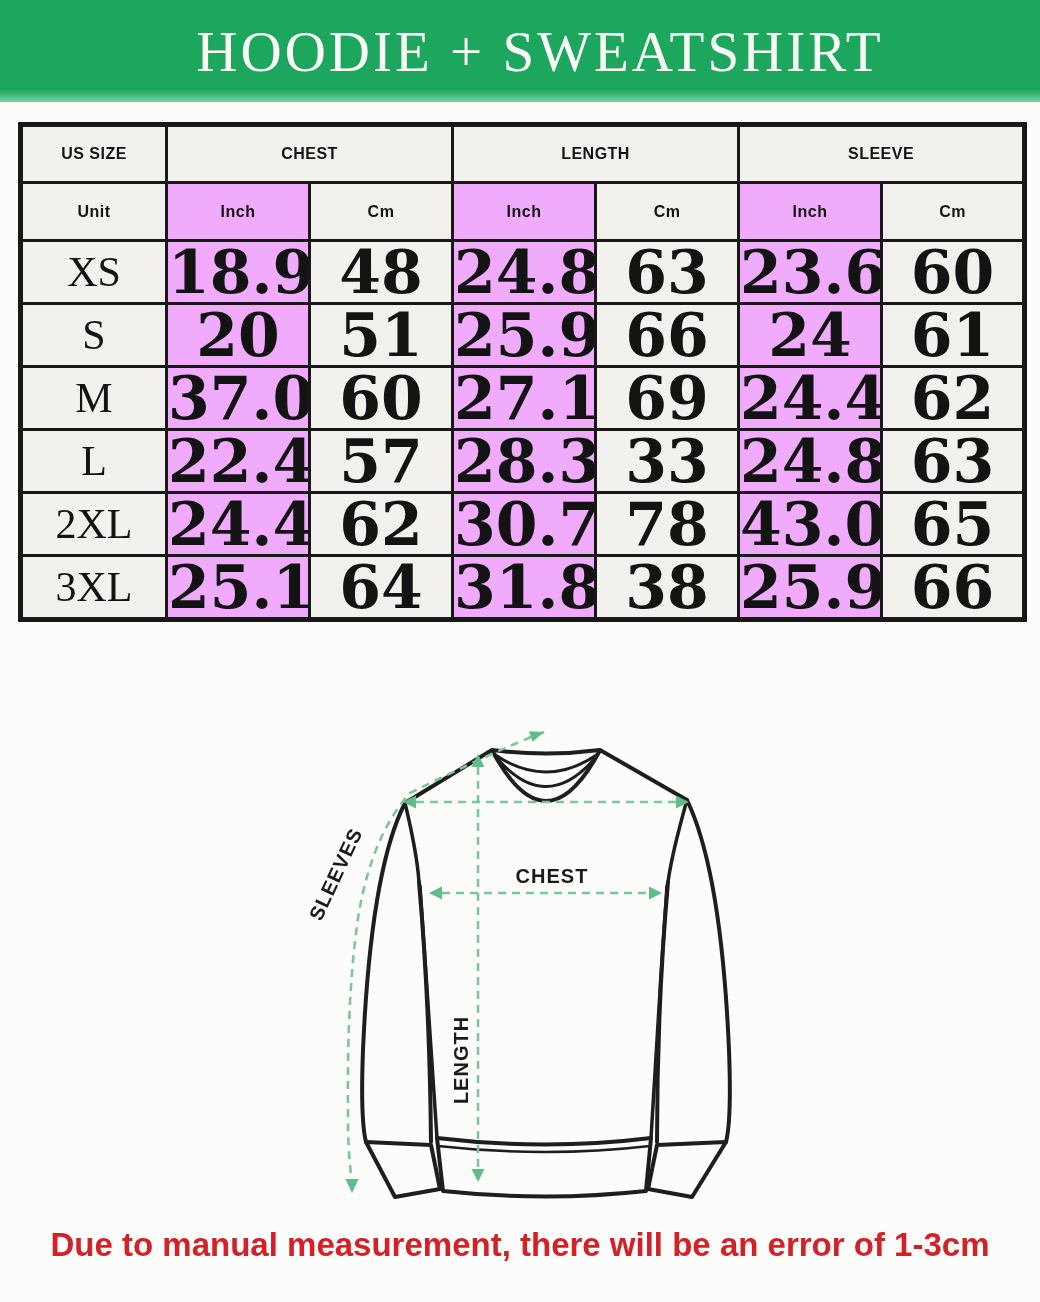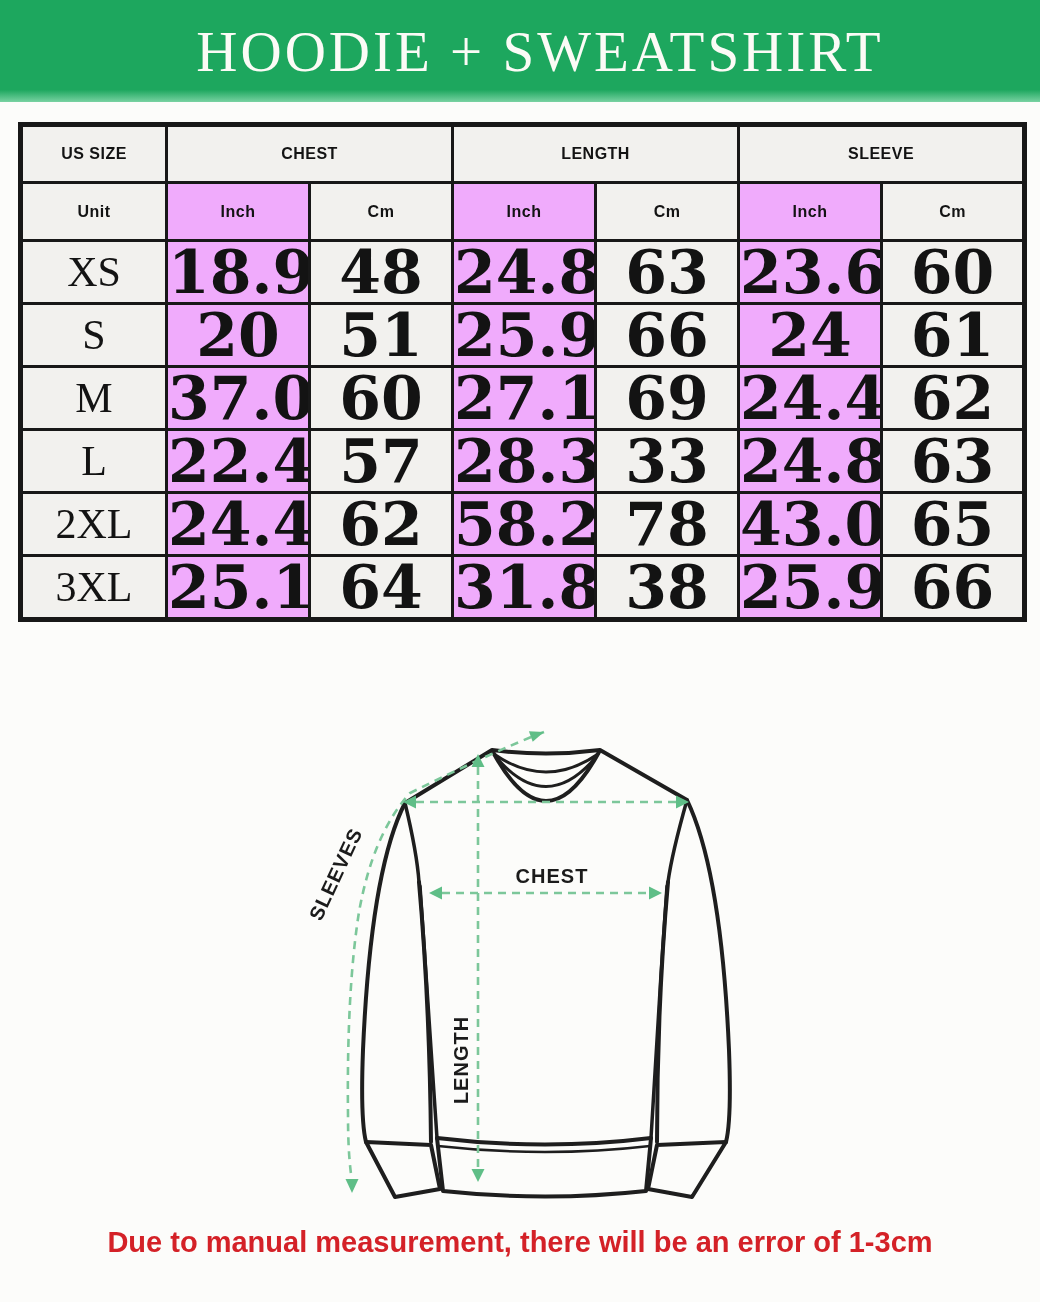--- a/index.html
+++ b/index.html
@@ -25,21 +25,21 @@
   .hdr{font-size:16px;font-weight:bold;letter-spacing:.5px;}
   .num{font-family:"DejaVu Serif","Liberation Serif",serif;font-size:60px;font-weight:700;line-height:1;}
   .size-lbl{font-family:Liberation Serif, serif;font-size:42px;font-weight:400;line-height:1;}
 
   
   .diagram{position:absolute;left:300px;top:690px;width:480px;height:530px;}
   .diagram text{font-family:"Liberation Sans",sans-serif;font-weight:bold;fill:#1b1b1b;}
 
   
   .note{position:absolute;left:0;top:1226px;width:1040px;text-align:center;
-        font-size:29px;font-weight:bold;color:#d42127;letter-spacing:0;}
+        font-size:33px;font-weight:bold;color:#d42127;letter-spacing:0;}
 </style>
 </head>
 <body>
 
 <div class="page">
 
   <div class="banner">
     <div class="banner-title">HOODIE + SWEATSHIRT</div>
   </div>
 
@@ -103,21 +103,21 @@
       <td class="num c-g">57</td>
       <td class="num c-w">28.3</td>
       <td class="num c-g">33</td>
       <td class="num c-w">24.8</td>
       <td class="num c-g">63</td>
     </tr>
     <tr class="data-row">
       <td class="size-lbl c-g">2XL</td>
       <td class="num c-w">24.4</td>
       <td class="num c-g">62</td>
-      <td class="num c-w">58.2</td>
+      <td class="num c-w">30.7</td>
       <td class="num c-g">78</td>
       <td class="num c-w">43.0</td>
       <td class="num c-g">65</td>
     </tr>
     <tr class="data-row">
       <td class="size-lbl c-g">3XL</td>
       <td class="num c-w">25.1</td>
       <td class="num c-g">64</td>
       <td class="num c-w">31.8</td>
       <td class="num c-g">38</td>

